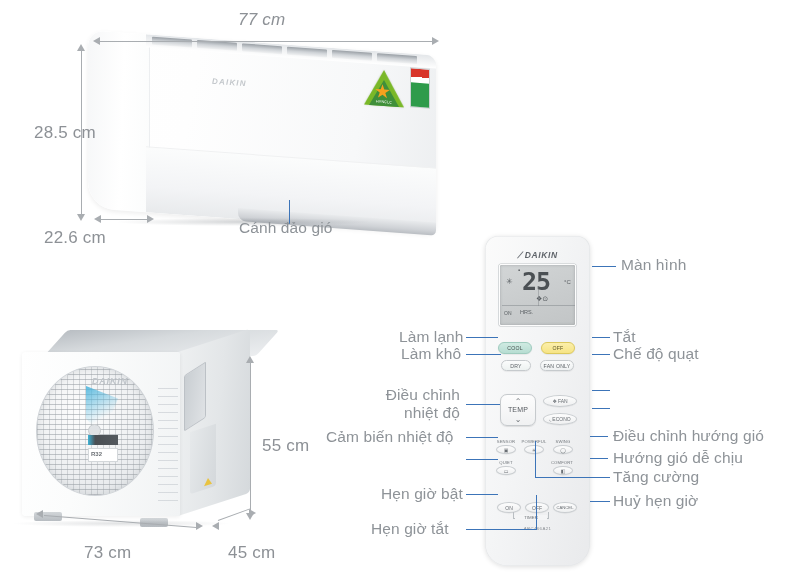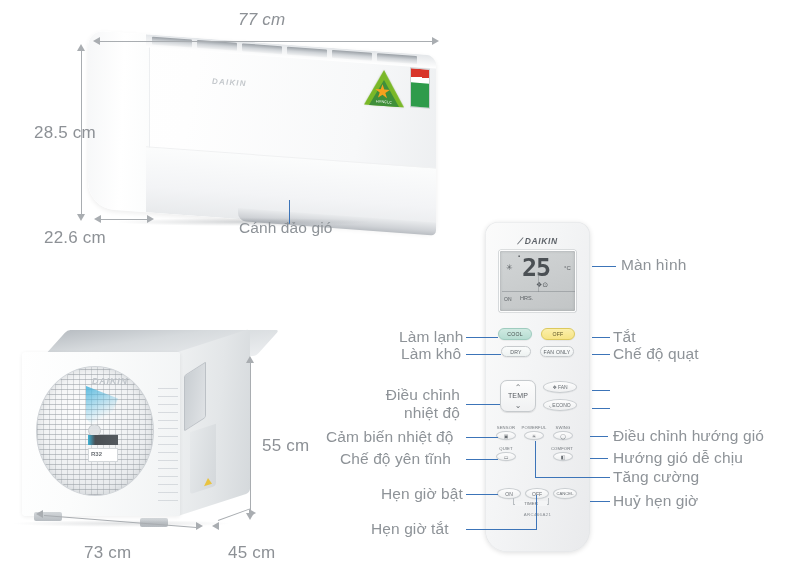--- a/index.html
+++ b/index.html
@@ -235,21 +235,21 @@
     position:absolute; left:136px; top:36px; width:20px; height:120px;
     background: repeating-linear-gradient(180deg, rgba(210,214,218,0.85) 0px, rgba(210,214,218,0.85) 1px, rgba(255,255,255,0) 1px, rgba(255,255,255,0) 8px);
   }
   .ou-shadow {
     position:absolute; left:14px; top:520px; width:215px; height:7px;
     background: radial-gradient(ellipse at center, rgba(120,126,132,0.22) 0%, rgba(255,255,255,0) 72%);
   }
 
   
   #remote {
-    position:absolute; left:485px; top:222px; width:105px; height:330px;
+    position:absolute; left:485px; top:236px; width:105px; height:330px;
     background: linear-gradient(103deg,#fbfbfb 0%,#f4f5f6 42%,#e9eaec 100%);
     border-radius: 13px 13px 22px 22px;
     box-shadow: 0 1px 5px rgba(0,0,0,0.13), inset 0 0 0 0.6px #e2e4e6;
   }
   .rm-brand {
     position:absolute; left:0; top:14px; width:100%;
     text-align:center; font-size:8.5px; font-weight:bold;
     font-style:italic; letter-spacing:0.6px; color:#5f646a;
   }
   .rm-brand .tick { color:#6d7278; font-style:normal; margin-right:1px; }
@@ -512,21 +512,20 @@
   <div class="lead" style="left:466px; top:404px; width:34px;"></div>
   <div class="callout-label" style="left:384px; top:386px; text-align:right; width:76px;">
     <div>Điều chỉnh</div>
     <div>nhiệt độ</div>
   </div>
 
   <div class="lead" style="left:466px; top:437px; width:32px;"></div>
   <div class="callout-label" style="left:326px; top:428px;">Cảm biến nhiệt độ</div>
 
   <div class="lead" style="left:466px; top:459px; width:32px;"></div>
-  <div class="callout-label" style="left:340px; top:450px;">Chế độ yên tĩnh</div>
 
   <div class="lead" style="left:466px; top:494px; width:32px;"></div>
   <div class="callout-label" style="left:381px; top:485px;">Hẹn giờ bật</div>
 
   <div class="lead-v" style="left:536px; top:495px; height:35px;"></div>
   <div class="lead" style="left:466px; top:529px; width:71px;"></div>
   <div class="callout-label" style="left:371px; top:520px;">Hẹn giờ tắt</div>
 
 </div>
 

